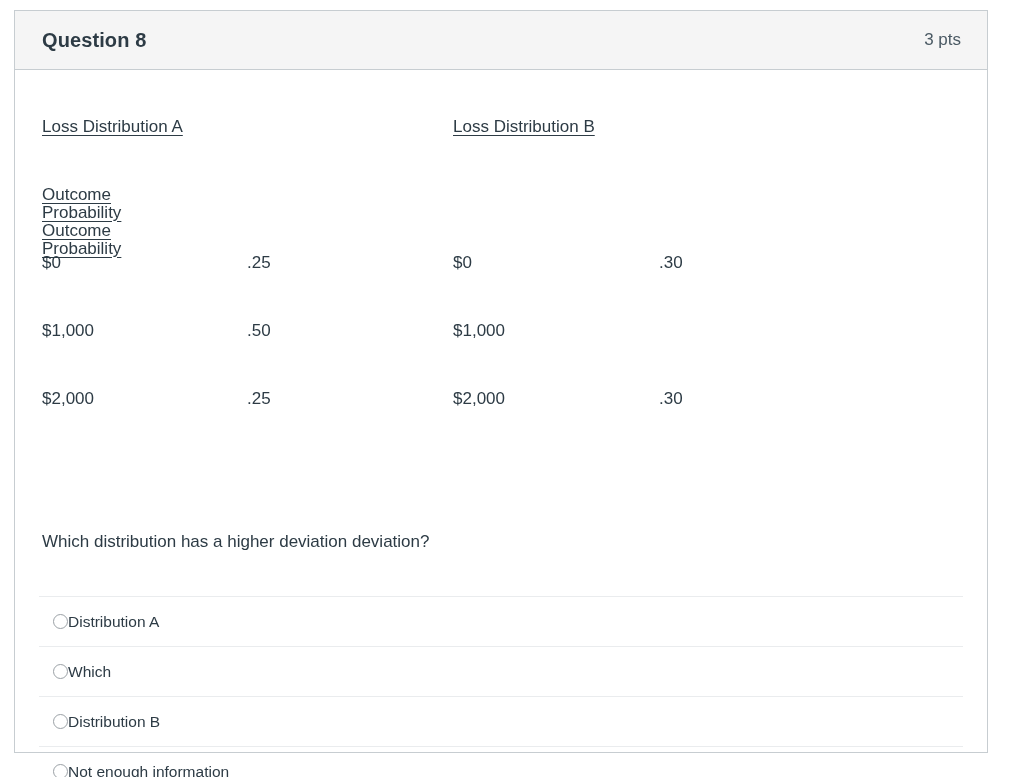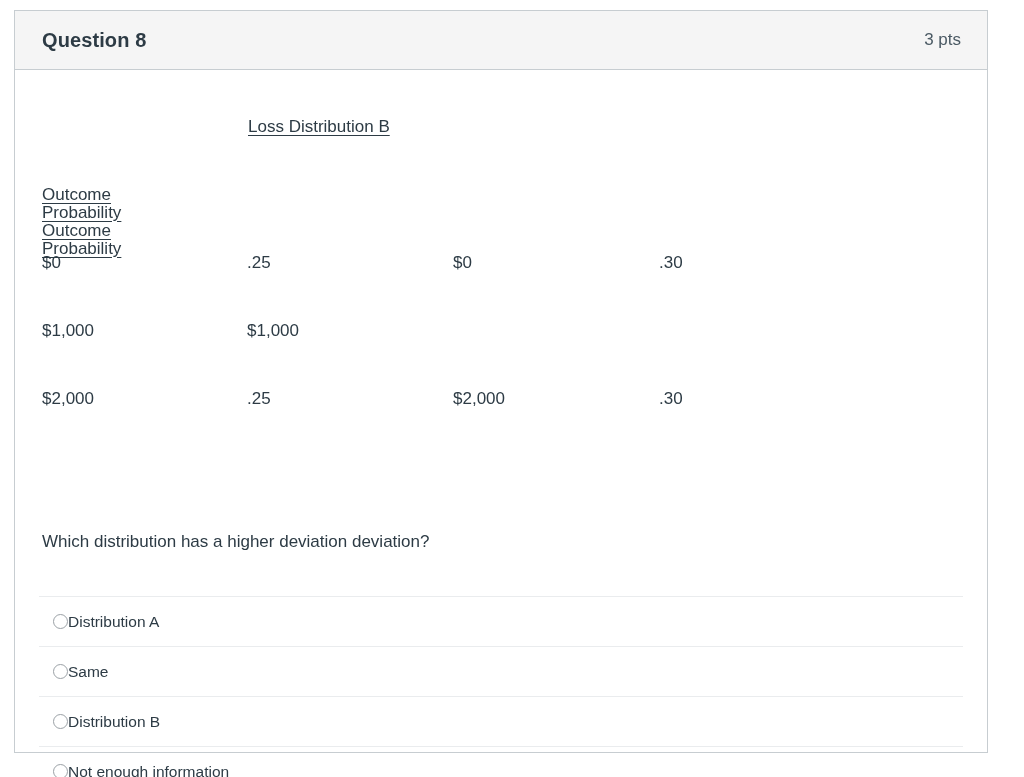--- a/index.html
+++ b/index.html
@@ -138,20 +138,21 @@
   <div class="question-header">
     <div class="question-title">Question 8</div>
     <div class="question-points">3 pts</div>
   </div>
 
   <div class="question-body">
 
     <div class="dist-grid">
 
       <div class="dist-row row-title">
+        <div class="col col-a-outcome"><span class="cell heading">Loss Distribution A</span></div>
         <div class="col col-a-prob"></div>
         <div class="col col-b-outcome"><span class="cell heading">Loss Distribution B</span></div>
         <div class="col col-b-prob"></div>
       </div>
 
       <div class="dist-row row-head">
         <div class="col col-a-outcome"><span class="cell heading">Outcome</span></div>
         <div class="col col-a-prob"><span class="cell heading">Probability</span></div>
         <div class="col col-b-outcome"><span class="cell heading">Outcome</span></div>
         <div class="col col-b-prob"><span class="cell heading">Probability</span></div>
@@ -159,20 +160,21 @@
 
       <div class="dist-row row-data">
         <div class="col col-a-outcome"><span class="cell">$0</span></div>
         <div class="col col-a-prob"><span class="cell">.25</span></div>
         <div class="col col-b-outcome"><span class="cell">$0</span></div>
         <div class="col col-b-prob"><span class="cell">.30</span></div>
       </div>
 
       <div class="dist-row row-data">
         <div class="col col-a-outcome"><span class="cell">$1,000</span></div>
+        <div class="col col-a-prob"><span class="cell">.50</span></div>
         <div class="col col-b-outcome"><span class="cell">$1,000</span></div>
       </div>
 
       <div class="dist-row row-data">
         <div class="col col-a-outcome"><span class="cell">$2,000</span></div>
         <div class="col col-a-prob"><span class="cell">.25</span></div>
         <div class="col col-b-outcome"><span class="cell">$2,000</span></div>
         <div class="col col-b-prob"><span class="cell">.30</span></div>
       </div>
 
@@ -182,21 +184,21 @@
 
     <div class="answers">
 
       <div class="answer-row">
         <span class="radio"></span>
         <span class="answer-label">Distribution A</span>
       </div>
 
       <div class="answer-row">
         <span class="radio"></span>
-        <span class="answer-label">Same</span>
+        <span class="answer-label">Which</span>
       </div>
 
       <div class="answer-row">
         <span class="radio"></span>
         <span class="answer-label">Distribution B</span>
       </div>
 
       <div class="answer-row">
         <span class="radio"></span>
         <span class="answer-label">Not enough information</span>

